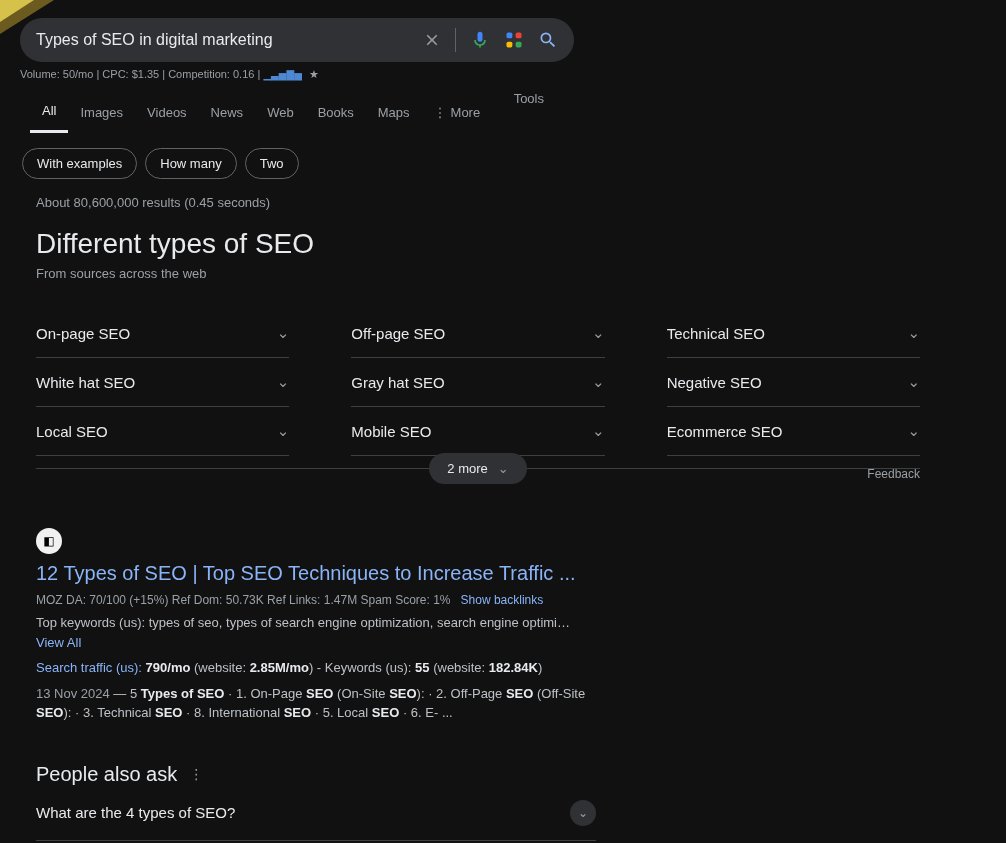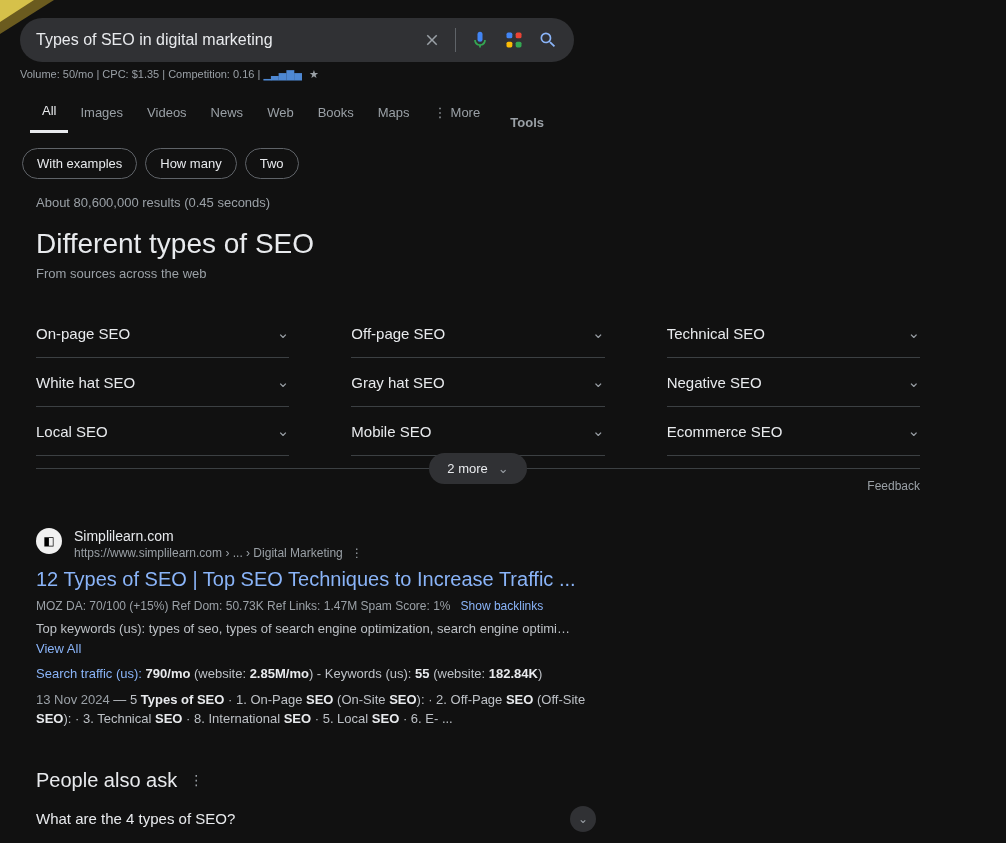--- a/index.html
+++ b/index.html
@@ -52,26 +52,25 @@
     padding: 10px 12px 12px;
     cursor: pointer;
   }
   .tab.active {
     color: #e8eaed;
     border-bottom: 3px solid #e8eaed;
   }
   .tools {
     position: absolute;
     right: 450px;
-    top: 24px;
+    top: 0;
     color: #9aa0a6;
     font-size: 13px;
     padding: 10px 12px;
     cursor: pointer;
-    font-weight: bold;
   }
   .chips {
     display: flex;
     gap: 8px;
     padding: 14px 0 0 22px;
   }
   .chip {
     border: 1px solid #5f6368;
     border-radius: 18px;
     padding: 7px 14px;
@@ -123,21 +122,20 @@
     margin-top: -16px;
     cursor: pointer;
   }
   .feedback {
     position: absolute;
     right: 0;
     top: -2px;
     font-size: 12px;
     color: #9aa0a6;
     cursor: pointer;
-    margin-top: 12px;
   }
   .result { margin-top: 44px; width: 560px; }
   .result-header { display: flex; gap: 12px; align-items: flex-start; }
   .favicon {
     width: 26px; height: 26px;
     border-radius: 50%;
     background: #f1f1f1;
     display: flex;
     align-items: center;
     justify-content: center;
@@ -306,26 +304,20 @@
     <div class="more-btn">
       <span>2 more</span>
       <span class="chev">⌄</span>
     </div>
     <div class="feedback">Feedback</div>
   </div>
 
   <div class="result">
     <div class="result-header">
       <div class="favicon">◧</div>
-      <div>
-        <div class="site-name">Simplilearn.com</div>
-        <div class="site-url">
-          <span>https://www.simplilearn.com › ... › Digital Marketing</span><span class="vdots">⋮</span>
-        </div>
-      </div>
     </div>
     <div class="result-title">12 Types of SEO | Top SEO Techniques to Increase Traffic ...</div>
     <div class="ext-metrics">
       <span>MOZ DA: 70/100 (+15%)   Ref Dom: 50.73K   Ref Links: 1.47M   Spam Score: 1%</span>&nbsp;&nbsp;
       <span class="ext-link">Show backlinks</span>
     </div>
     <div class="snippet">
       <span>Top keywords (us): types of seo, types of search engine optimization, search engine optimi…</span>&nbsp;&nbsp;
       <span class="ext-link">View All</span>
     </div>

